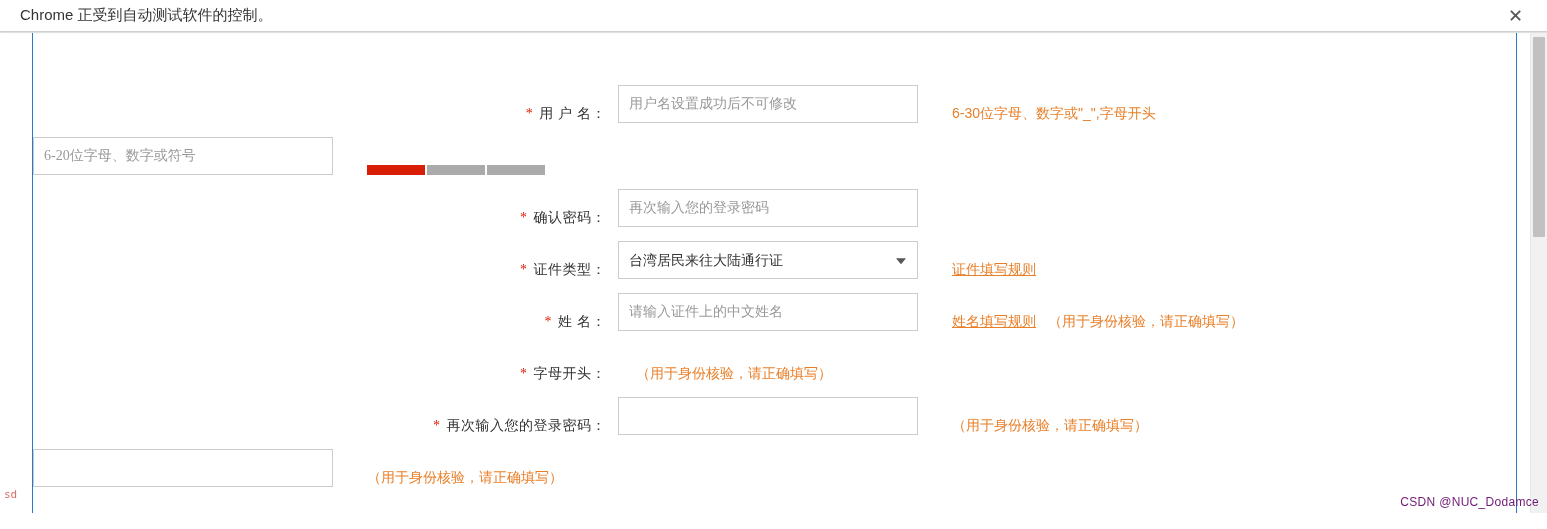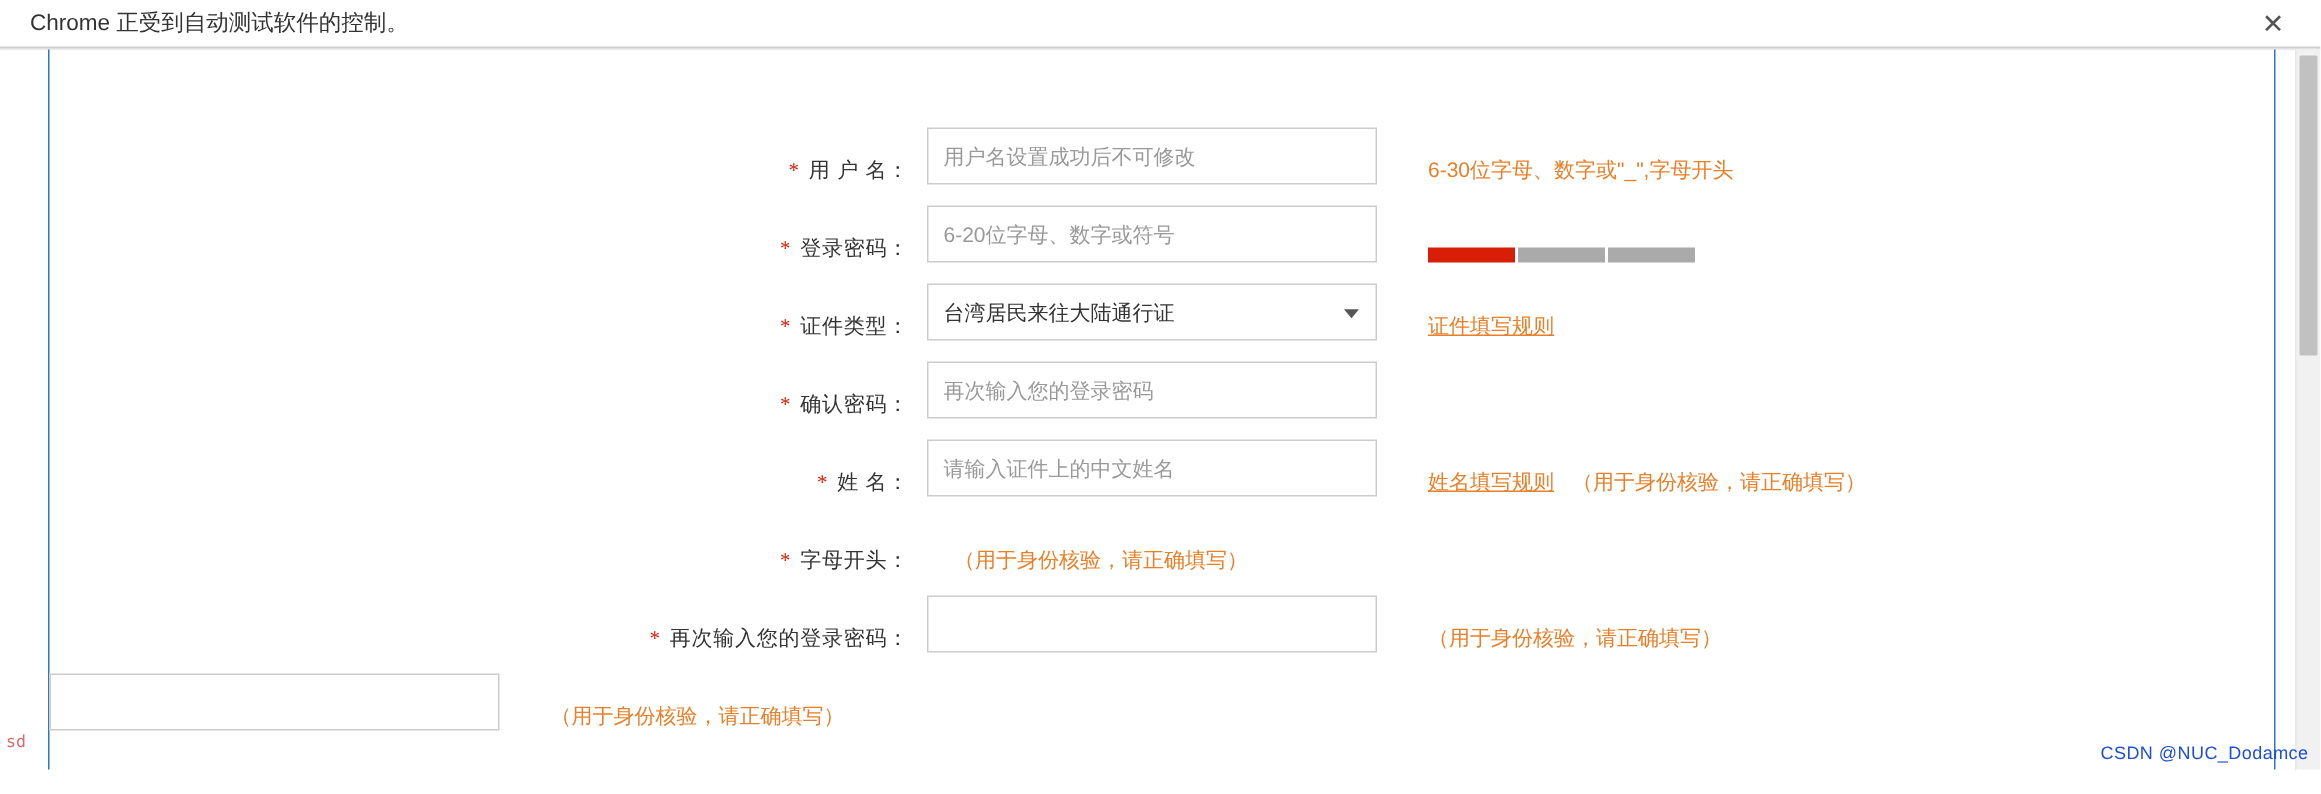--- a/index.html
+++ b/index.html
@@ -92,20 +92,21 @@
       letter-spacing: 0.5px;
       white-space: nowrap;
     }
     .req-star {
       color: #d81e06;
       margin-right: 6px;
       font-family: SimSun, serif;
     }
     .input-cell {
       width: 316px;
+      font-family: Liberation Serif, serif;
     }
     .input-cell input[type="text"],
     .input-cell input[type="password"],
     .input-cell select {
       width: 300px;
       height: 38px;
       border: 1px solid #ccc;
       padding: 0 10px;
       font-size: 14px;
       color: #333;
@@ -156,21 +157,21 @@
       width: 58px;
       height: 10px;
       background: #aaa;
     }
     .strength-seg.red { background: #d81e06; }
     .watermark {
       position: absolute;
       right: 8px;
       bottom: 4px;
       font-size: 12px;
-      color: #1d4ed8;
+      color: #701a75;
       letter-spacing: 0.3px;
       font-family: Arial, sans-serif;
     }
     .sd-mark {
       position: absolute;
       left: 4px;
       bottom: 12px;
       font-size: 11px;
       color: #d96b6b;
       font-family: monospace;
@@ -193,63 +194,60 @@
       </div>
       <div class="input-cell">
         <input type="text" placeholder="用户名设置成功后不可修改" style="">
       </div>
       <div class="hint-cell">
         <span>6-30位字母、数字或"_",字母开头</span>
       </div>
     </div>
 
     <div class="form-row">
-      <div class="label-cell">
-        <span class="req-star">*</span><span>登录密码：</span>
-      </div>
       <div class="input-cell">
         <input type="text" placeholder="6-20位字母、数字或符号" style="">
       </div>
       <div class="hint-cell">
         <div class="strength-bar">
           <div class="strength-seg red"></div>
           <div class="strength-seg"></div>
           <div class="strength-seg"></div>
         </div>
       </div>
     </div>
 
     <div class="form-row">
       <div class="label-cell">
+        <span class="req-star">*</span><span>确认密码：</span>
+      </div>
+      <div class="input-cell">
+        <input type="text" placeholder="再次输入您的登录密码" style="">
+      </div>
+      <div class="hint-cell"></div>
+    </div>
+
+    <div class="form-row">
+      <div class="label-cell">
         <span class="req-star">*</span><span>证件类型：</span>
       </div>
       <div class="input-cell">
         <div class="select-wrap">
           <select>
             <option>台湾居民来往大陆通行证</option>
           </select>
         </div>
       </div>
       <div class="hint-cell">
         <a href="#">证件填写规则</a>
       </div>
     </div>
 
     <div class="form-row">
       <div class="label-cell">
-        <span class="req-star">*</span><span>确认密码：</span>
-      </div>
-      <div class="input-cell">
-        <input type="text" placeholder="再次输入您的登录密码" style="">
-      </div>
-      <div class="hint-cell"></div>
-    </div>
-
-    <div class="form-row">
-      <div class="label-cell">
         <span class="req-star">*</span><span>姓 名：</span>
       </div>
       <div class="input-cell">
         <input type="text" placeholder="请输入证件上的中文姓名" style="">
       </div>
       <div class="hint-cell">
         <a href="#">姓名填写规则</a>
         <span>（用于身份核验，请正确填写）</span>
       </div>
     </div>

